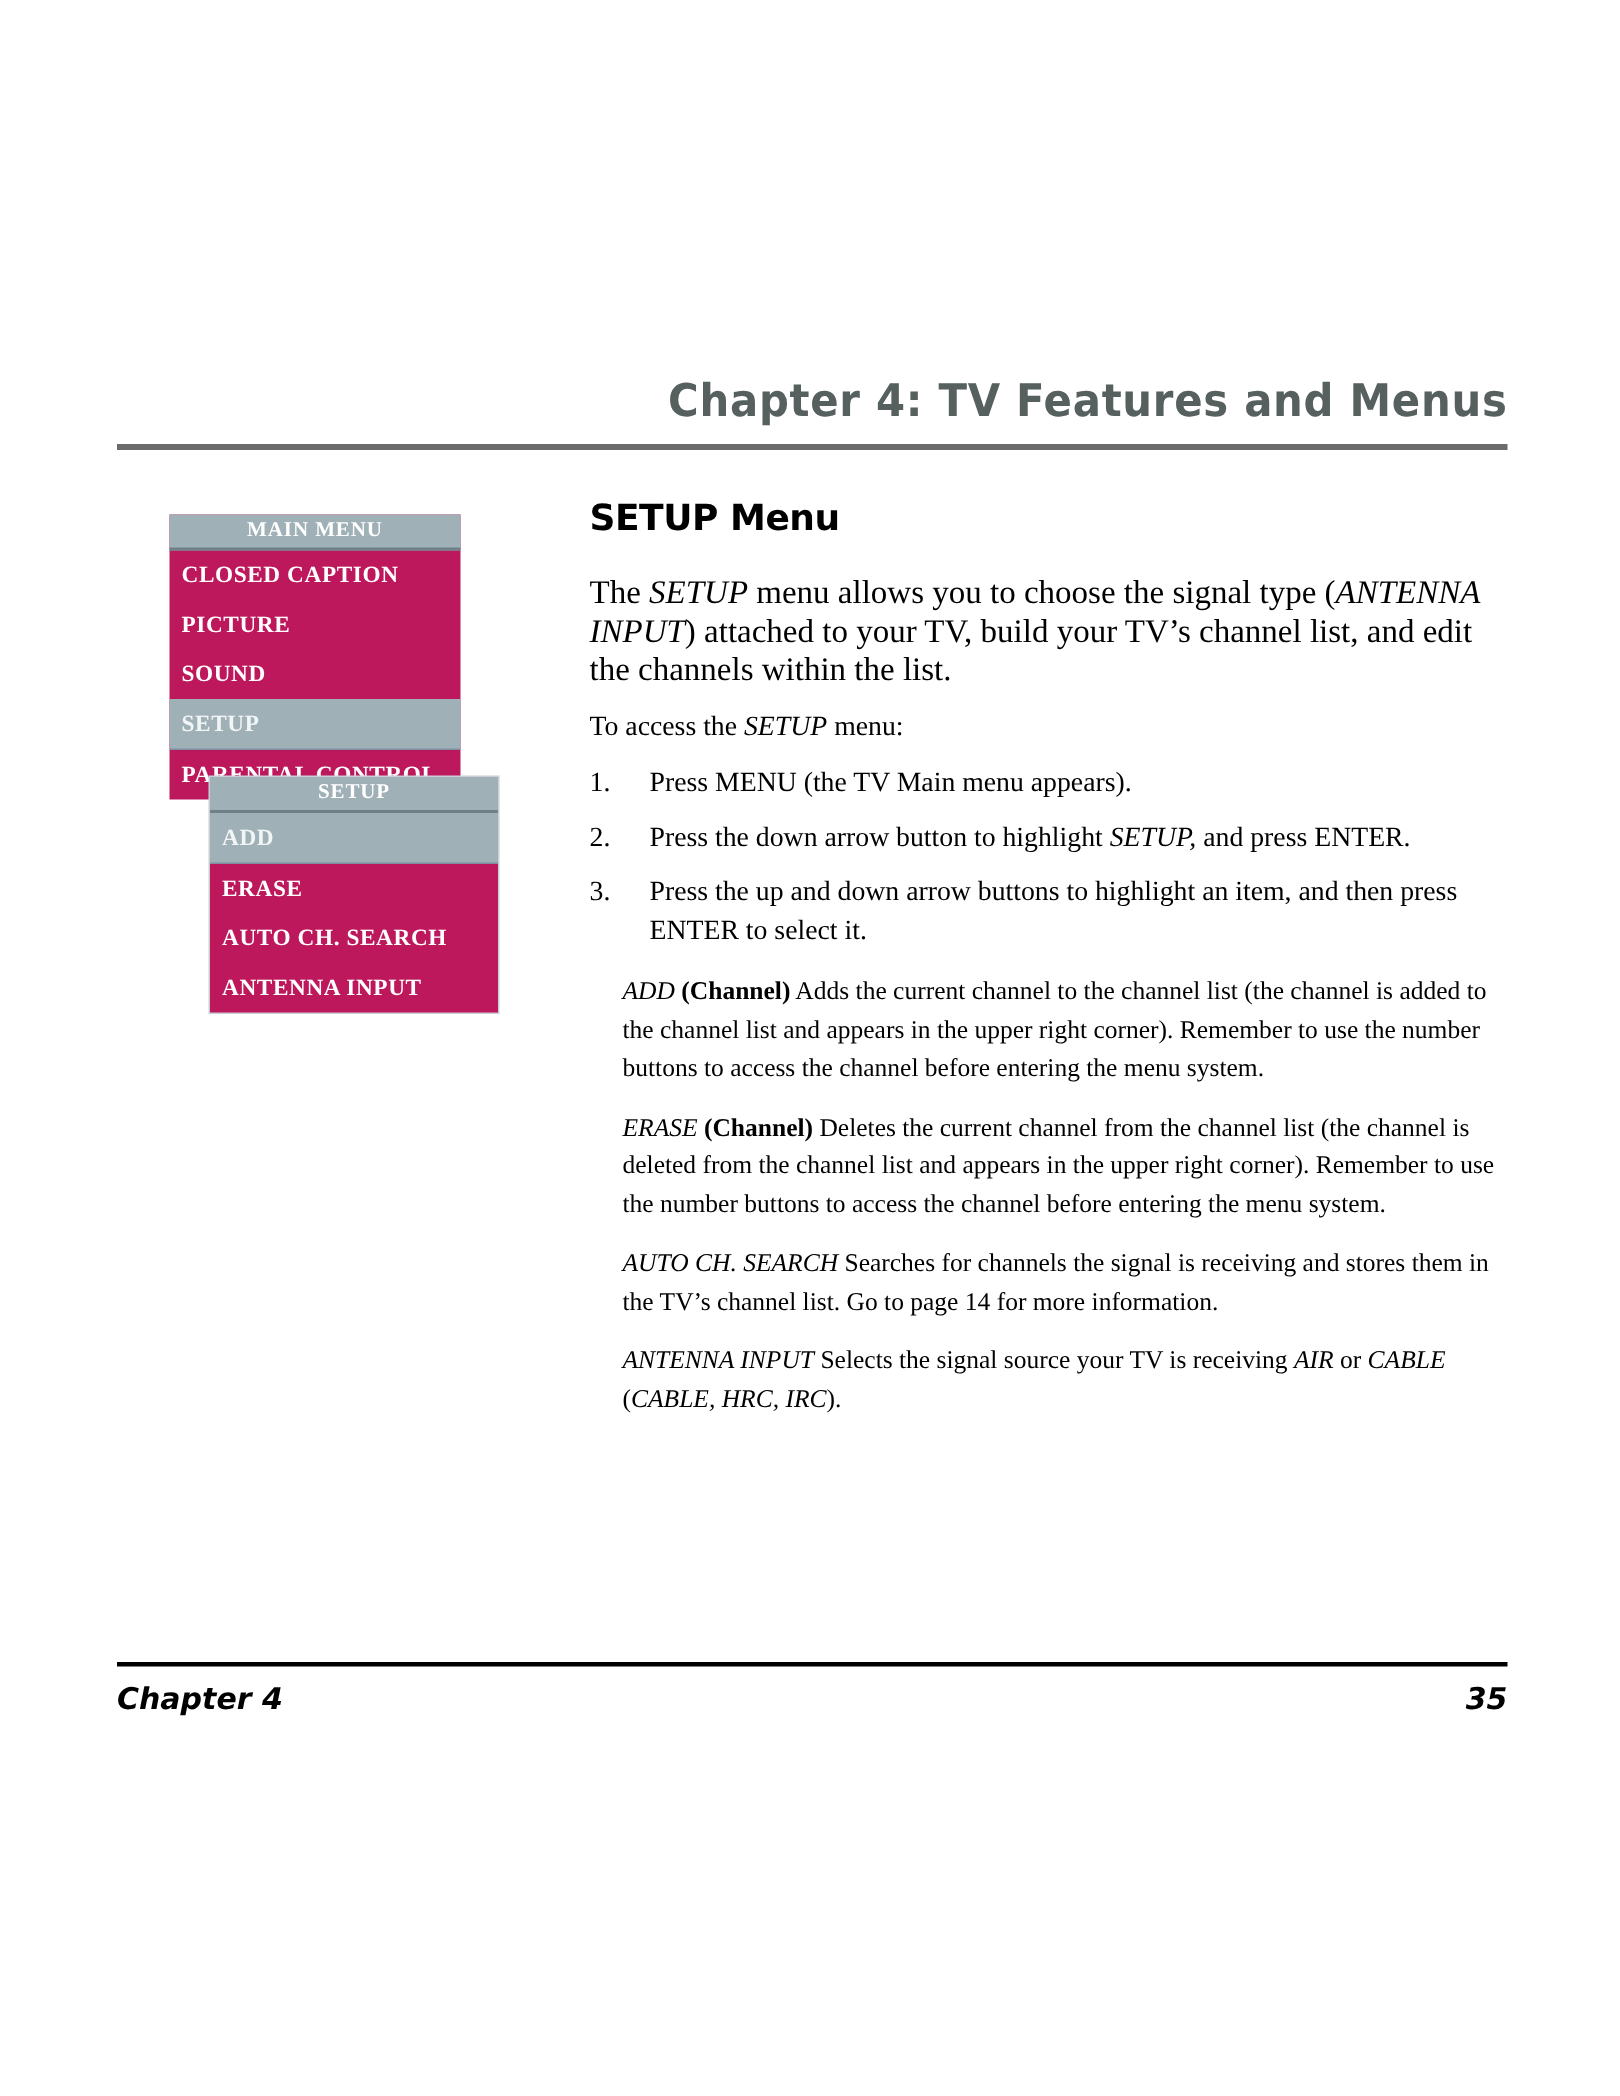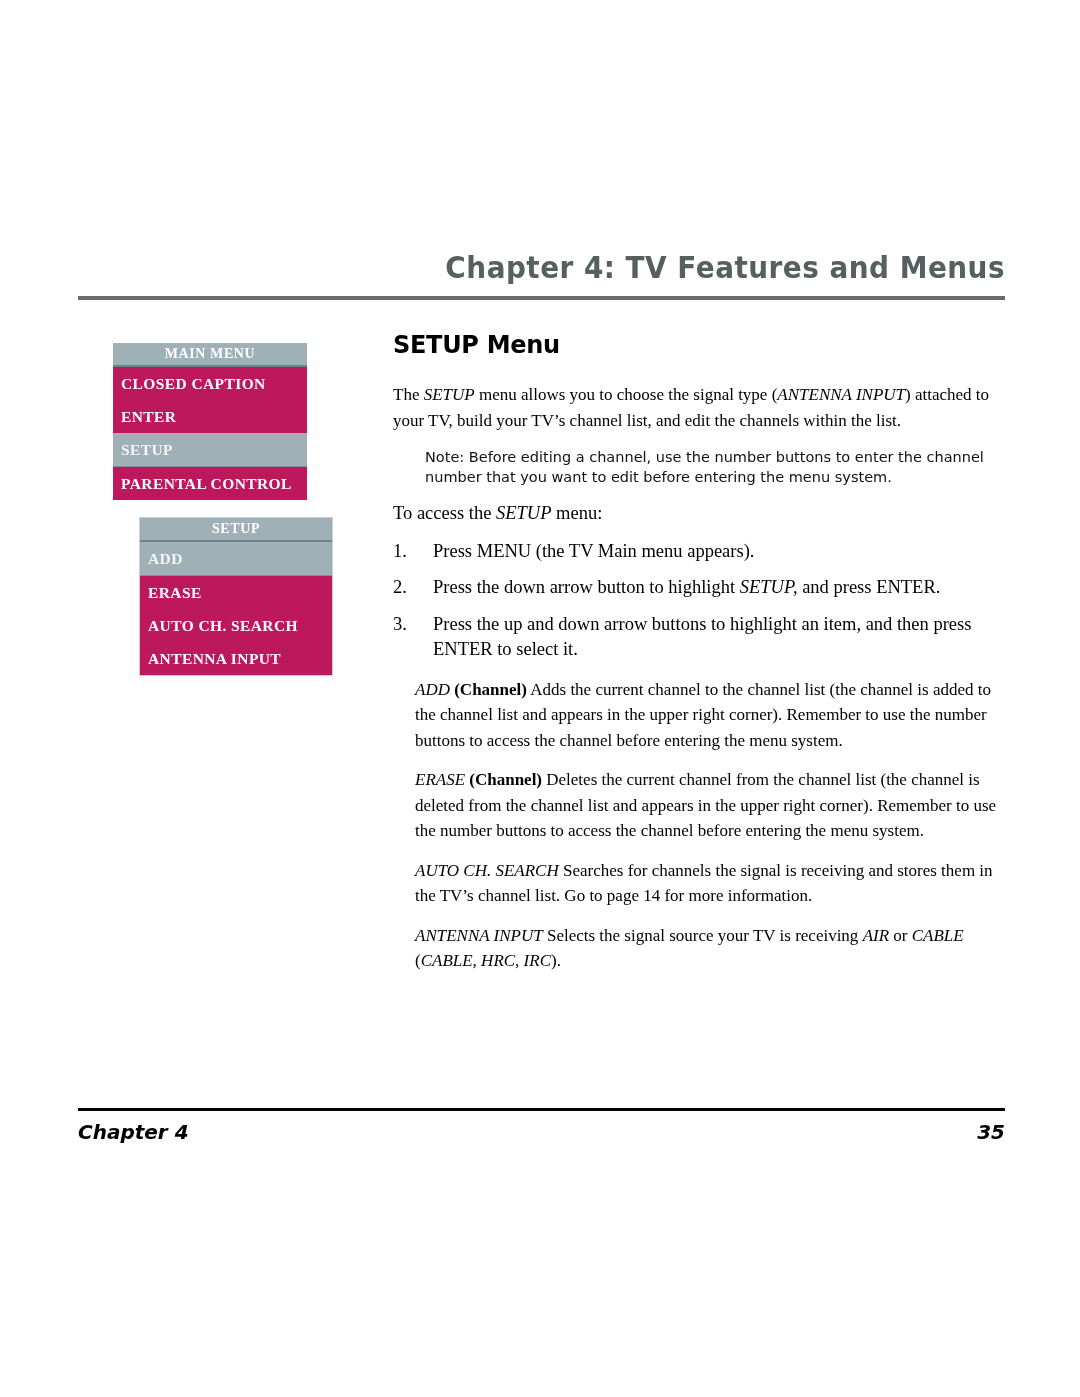--- a/index.html
+++ b/index.html
@@ -106,21 +106,21 @@
     font-family: "DejaVu Sans", sans-serif;
     font-weight: bold;
     font-size: 24px;
     letter-spacing: -0.3px;
     margin: 0 0 22px 0;
     color: #000;
     line-height: 30px;
   }
   .body-par {
     font-family: "Liberation Serif", serif;
-    font-size: 17px;
+    font-size: 22px;
     line-height: 25.5px;
     margin: 0 0 14px 0;
     text-align: left;
   }
   .note-par {
     font-family: "DejaVu Sans", sans-serif;
     font-size: 14.5px;
     line-height: 20px;
     margin: 0 0 14px 0;
     padding-left: 32px;
@@ -190,42 +190,42 @@
 <div id="page-header">
   <div id="chapter-title">Chapter 4: TV Features and Menus</div>
   <div id="header-rule"></div>
 </div>
 
 <div id="menu-graphic">
 
   <div class="osd-panel" id="main-menu-panel">
     <div class="osd-titlebar">MAIN MENU</div>
     <div class="osd-item">CLOSED CAPTION</div>
-    <div class="osd-item">ENTER</div>
+    <div class="osd-item">PICTURE</div>
+    <div class="osd-item">SOUND</div>
     <div class="osd-item selected">SETUP</div>
     <div class="osd-item">PARENTAL CONTROL</div>
   </div>
 
   <div class="osd-panel" id="setup-menu-panel">
     <div class="osd-titlebar">SETUP</div>
     <div class="osd-item selected">ADD</div>
     <div class="osd-item">ERASE</div>
     <div class="osd-item">AUTO CH. SEARCH</div>
     <div class="osd-item">ANTENNA INPUT</div>
   </div>
 
 </div>
 
 <div id="content">
 
   <h1 id="setup-heading">SETUP Menu</h1>
 
   <p class="body-par"><span>The </span><span class="it">SETUP</span><span> menu allows you to choose the signal type (</span><span class="it">ANTENNA INPUT</span><span>) attached to your TV, build your TV’s channel list, and edit the channels within the list.</span></p>
 
-  <p class="note-par">Note:  Before editing a channel, use the number buttons to enter the channel number that you want to edit before entering the menu system.</p>
 
   <p class="access-line"><span>To access the </span><span class="it">SETUP</span><span> menu:</span></p>
 
   <ol class="steps">
     <li><span class="num">1.</span><span>Press MENU (the TV Main menu appears).</span><span class="it"></span><span></span></li>
     <li><span class="num">2.</span><span>Press the down arrow button to highlight </span><span class="it">SETUP,</span><span> and press ENTER.</span></li>
     <li><span class="num">3.</span><span>Press the up and down arrow buttons to highlight an item, and then press ENTER to select it.</span><span class="it"></span><span></span></li>
   </ol>
 
   <p class="def-par"><span class="it">ADD</span><span>&nbsp;</span><span class="bd">(Channel)</span><span>  Adds the current channel to the channel list (the channel is added to the channel list and appears in the upper right corner). Remember to use the number buttons to access the channel before entering the menu system.</span></p>

